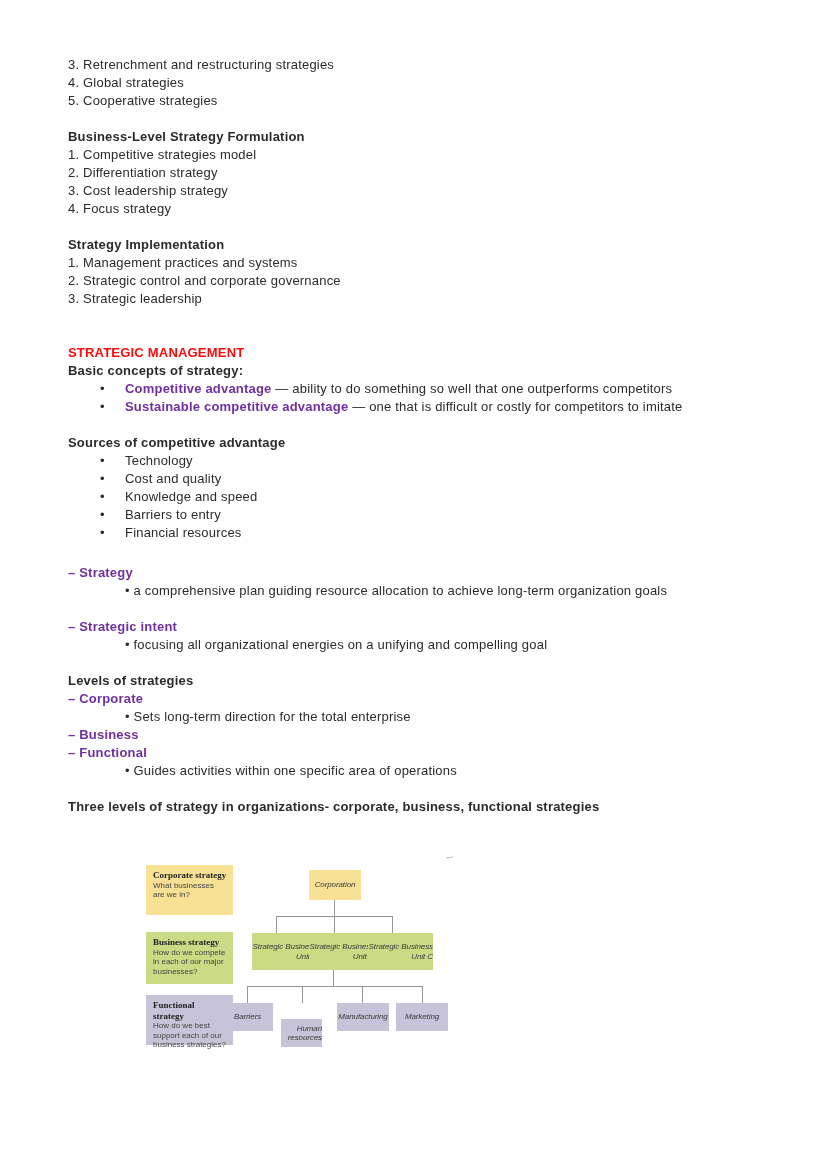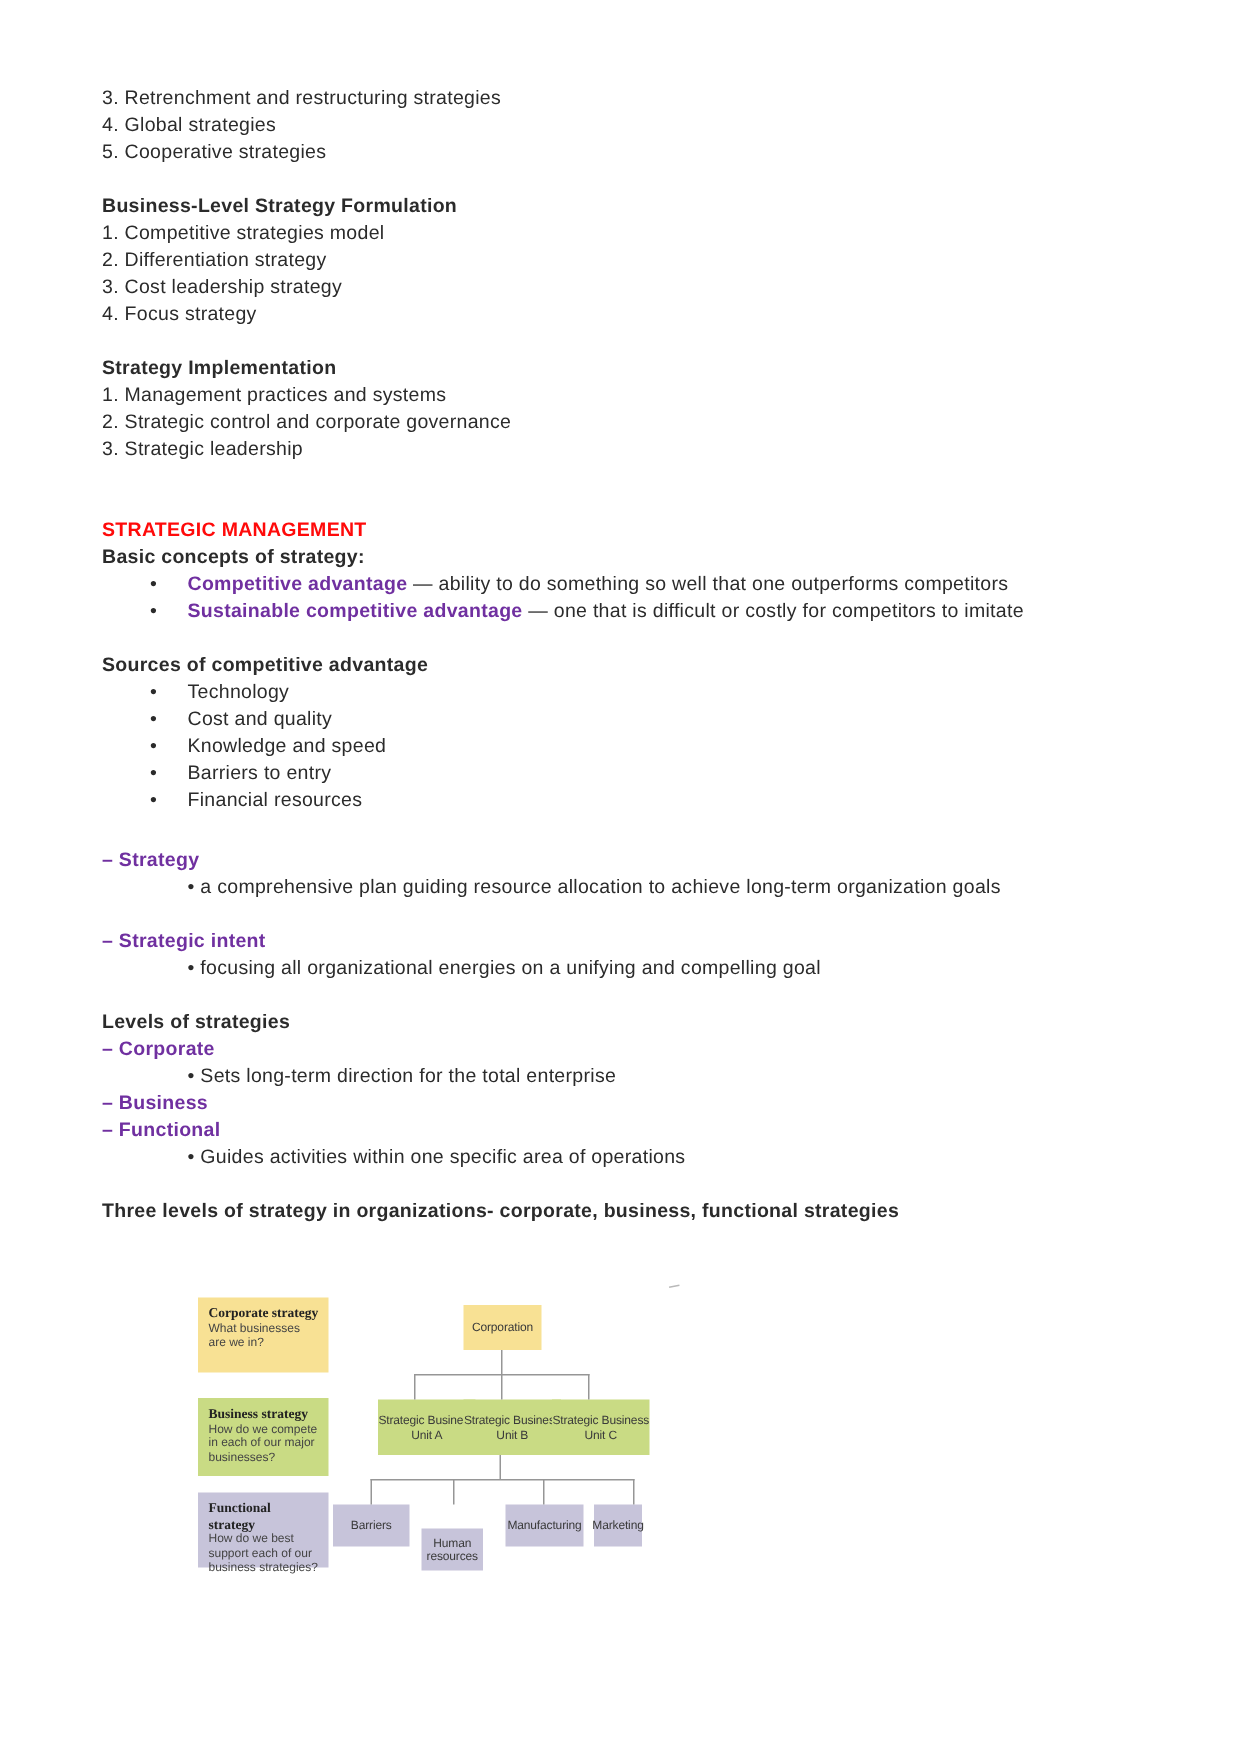--- a/index.html
+++ b/index.html
@@ -22,36 +22,36 @@
   .gap2 { margin-top:36px; }
   .gap-def { margin-top:22px; }
   .bullet1 { position:relative; padding-left:57px; }
   .bullet1::before { content:"\2022"; position:absolute; left:32px; top:0; color:#2b2b2b; }
   .bullet1 .term { color:var(--purple,#7030a0); font-weight:700; }
   .bullet2 { padding-left:57px; }
 
   
   .diagram { position:absolute; left:132px; top:860px; width:318px; height:188px; }
   .dbox { position:absolute; box-sizing:border-box; }
-  .legend { width:87px; height:50px; padding:5px 6px 4px 7px; }
+  .legend { width:87px; height:50px; padding:5px 6px 4px 7px;margin-left:14px; }
   .legend-title { font-family:"Liberation Serif", serif; font-weight:700; font-size:9px; line-height:10.5px; color:#222; letter-spacing:0; }
   .legend-text  { font-size:8px; line-height:9.5px; color:#444; letter-spacing:0; }
   .leg-corp { left:0; top:5px;  background:var(--yellow,#f8e194); }
   .leg-bus  { left:0; top:72px; height:52px; background:var(--green,#c9db84); }
   .leg-func { left:0; top:135px; background:var(--lavender,#c7c4da); }
-  .node { display:flex; align-items:center; justify-content:center; text-align:center;
-          font-size:8px; line-height:9.5px; color:#3a3a3a; letter-spacing:-.1px; }
+  .node { display:flex; align-items:center; justify-content:center; text-align:right;
+          font-size:8px; line-height:9.5px; color:#3a3a3a; letter-spacing:-.1px;font-style:italic; }
   .root { left:177px; top:10px; width:52px; height:30px; background:var(--yellow,#f8e194); }
   .sbu  { top:73px; width:65px; height:37px; background:var(--green,#c9db84); }
   .sbu-a { left:120px; } .sbu-b { left:177px; } .sbu-c { left:236px; }
   .func { top:143px; height:28px; background:var(--lavender,#c7c4da); }
   .f-finance { left:90px;  width:51px; }
   .f-hr      { left:149px; width:41px;margin-top:16px; }
   .f-mfg     { left:205px; width:52px; }
-  .f-mkt     { left:264px; width:32px; }
+  .f-mkt     { left:264px; width:52px; }
   .ln { position:absolute; background:var(--line,#969696); }
   
   .stray { position:absolute; left:446px; top:857px; width:7px; height:1px;
            background:#b9b9b9; transform:rotate(-10deg); }
 </style>
 </head>
 <body>
 
 <div class="page">
   <div class="flow">

